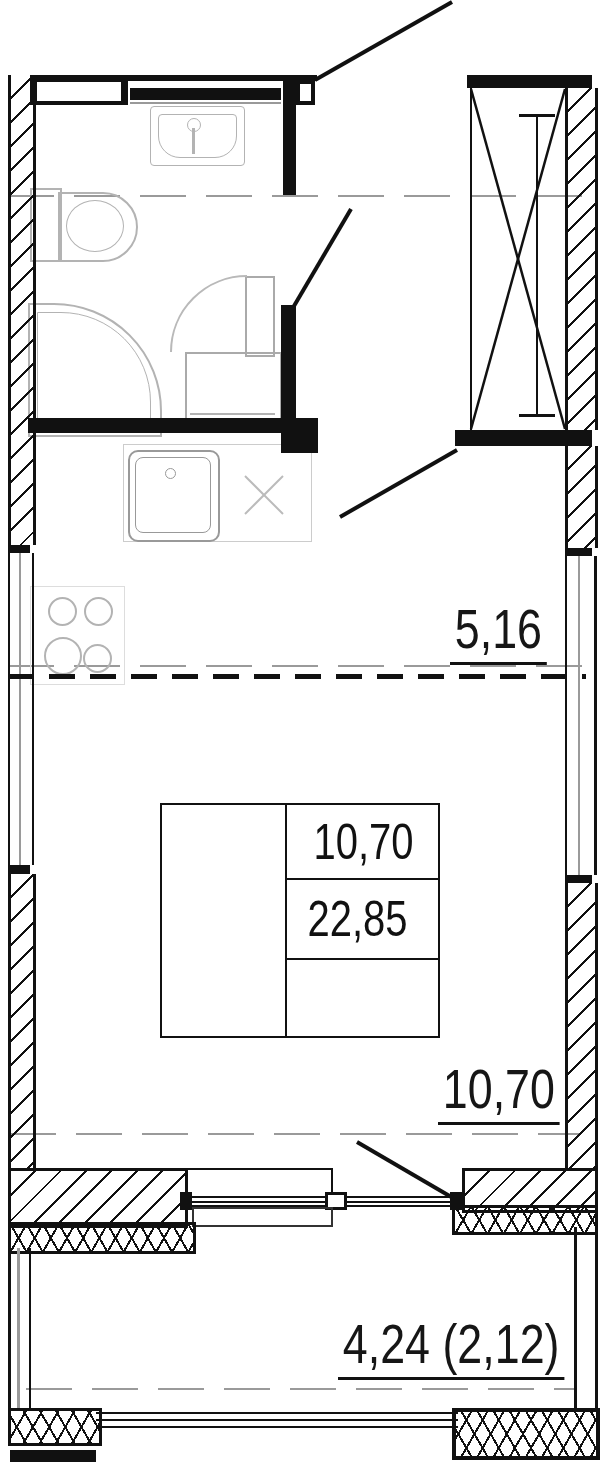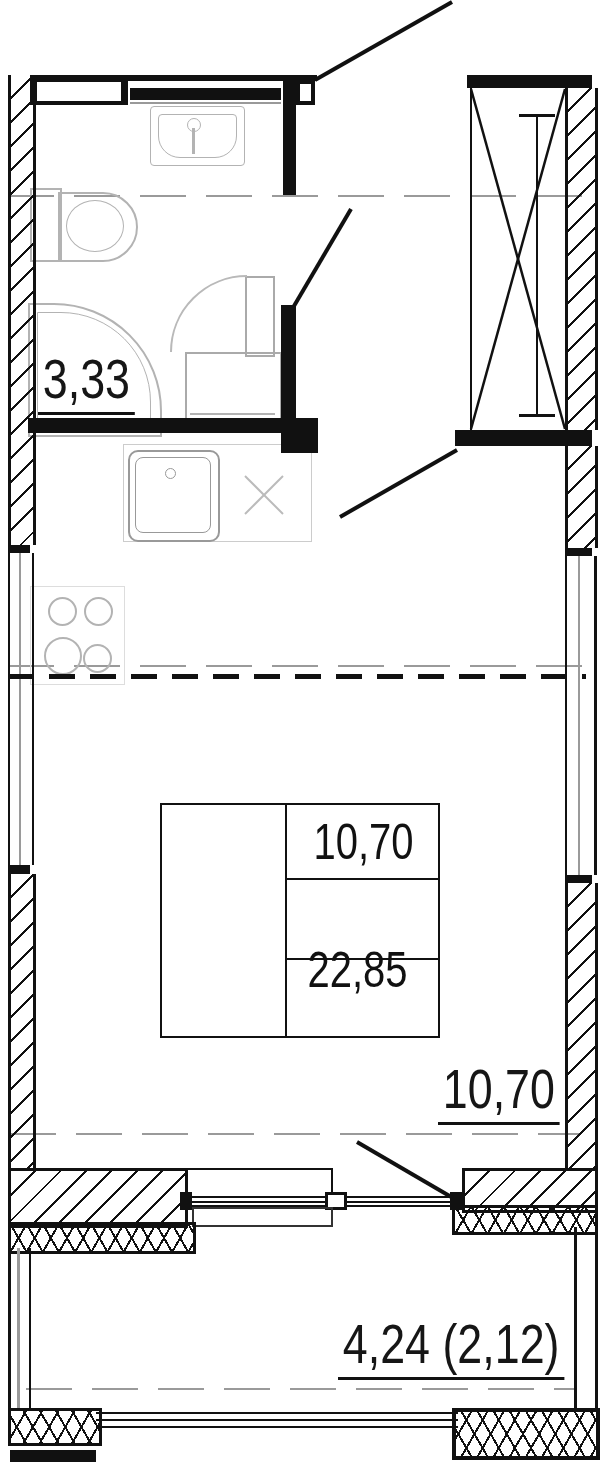--- a/index.html
+++ b/index.html
@@ -139,21 +139,21 @@
     <line x1="283" y1="476" x2="245" y2="514" stroke="#bbb" stroke-width="2"></line>
   </svg>
 
   <div class="abs z3" style="left:160px;top:803px;width:280px;height:235px;border:2px solid #111;box-sizing:border-box;background:#fff"></div>
   <div class="abs z3" style="left:285px;top:803px;width:2px;height:235px;background:#111"></div>
   <div class="abs z3" style="left:287px;top:878px;width:153px;height:2px;background:#111"></div>
   <div class="abs z3" style="left:287px;top:958px;width:153px;height:2px;background:#111"></div>
   <div class="ib" style="left:287px;top:805px;width:153px;height:73px">
       <span>10,70</span>
     </div>
-  <div class="ib" style="left:287px;top:931px;width:141px;height:78px">
+  <div class="ib" style="left:287px;top:880px;width:141px;height:78px">
       <span>22,85</span>
     </div>
 
-  <div class="lbl" style="left:38px;top:350px"><span>3,33</span></div>
+  <div class="lbl" style="left:450px;top:600px"><span>5,16</span></div>
   <div class="lbl" style="left:438px;top:1060px"><span>10,70</span></div>
   <div class="lbl" style="left:338px;top:1315px"><span>4,24 (2,12)</span></div>
 
 </div>
 
 </body></html>

